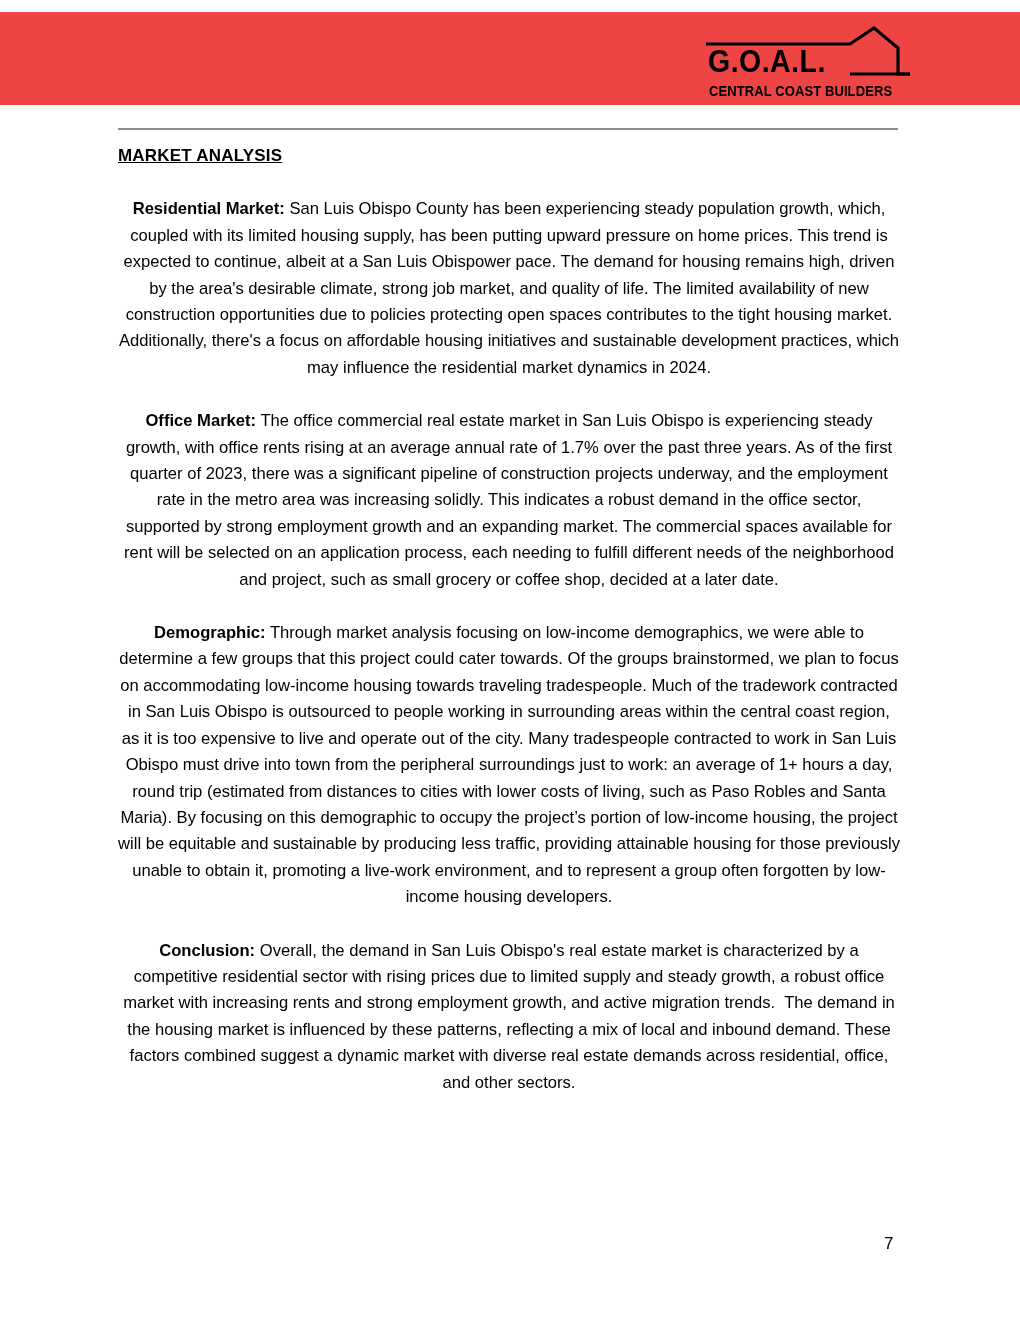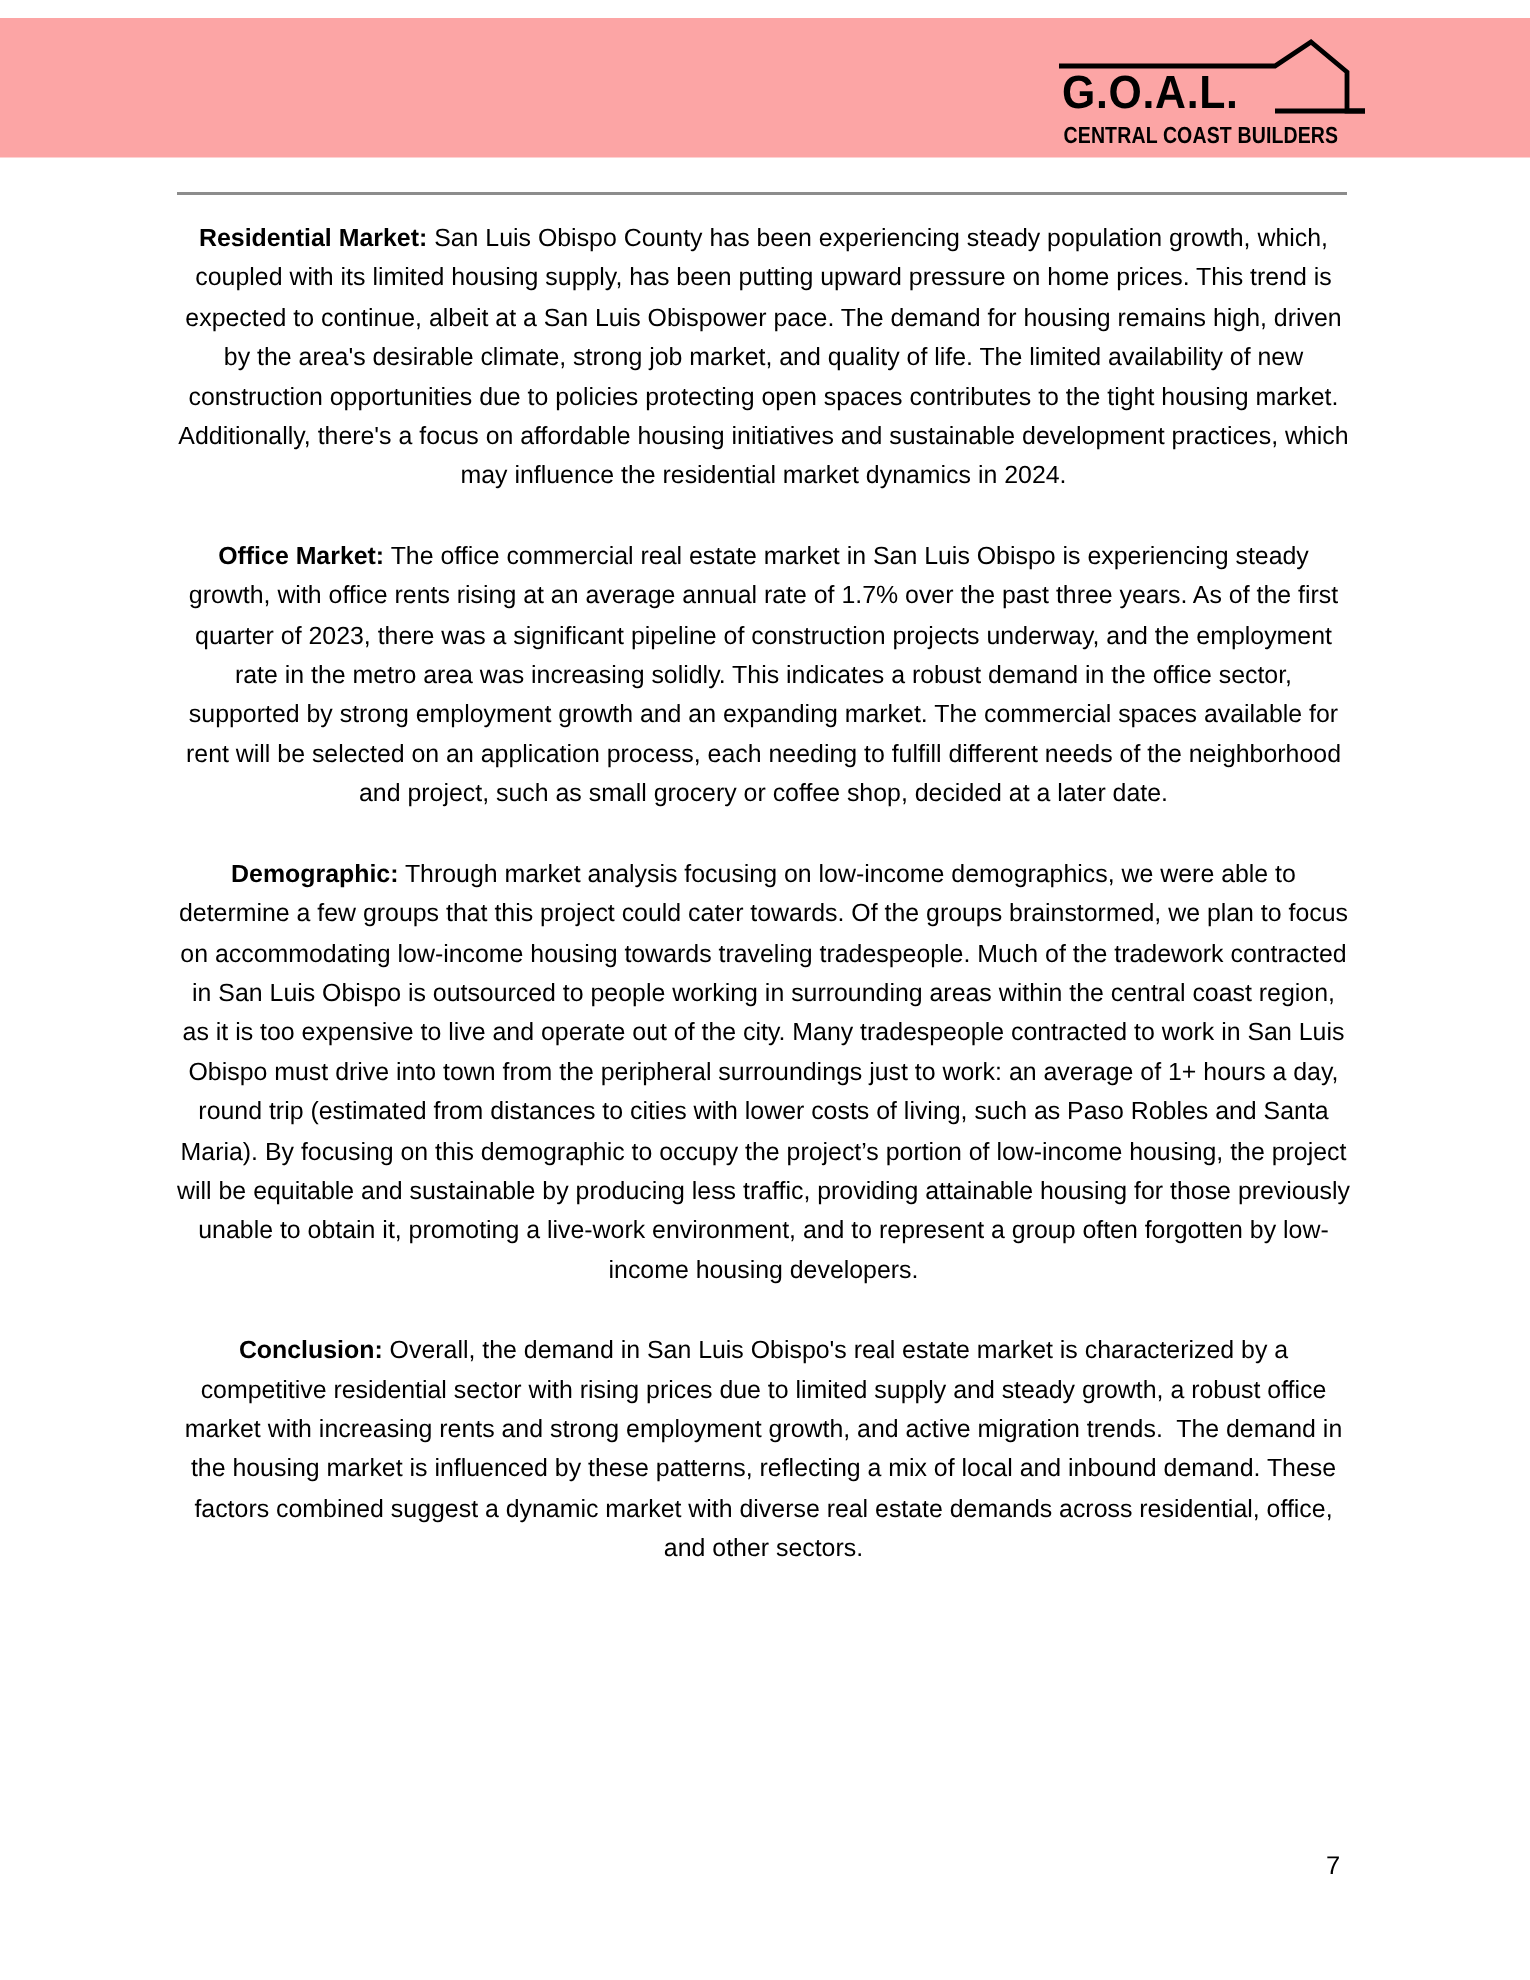--- a/index.html
+++ b/index.html
@@ -16,21 +16,21 @@
     overflow: hidden;
   }
 
   
   .header-band {
     position: absolute;
     left: 0;
     top: 12px;
     width: 1020px;
     height: 93px;
-    background: #fca5a5;
+    background: #ef4444;
   }
   .logo {
     position: absolute;
     right: 108px;
     top: 14px;
     width: 210px;
     height: 78px;
   }
   .logo svg {
     display: block;
@@ -123,20 +123,21 @@
     </svg>
     <div class="logo-wordmark">G.O.A.L.</div>
     <div class="logo-tagline">CENTRAL COAST BUILDERS</div>
   </div>
 </div>
 
 <div class="page-body">
 
   <div class="divider"></div>
 
+  <h1 class="section-title">MARKET ANALYSIS</h1>
 
   <p class="para"><span class="lead">Residential Market:</span><span> San Luis Obispo County has been experiencing steady population growth, which, coupled with its limited housing supply, has been putting upward pressure on home prices. This trend is expected to continue, albeit at a San Luis Obispower pace. The demand for housing remains high, driven by the area's desirable climate, strong job market, and quality of life. The limited availability of new construction opportunities due to policies protecting open spaces contributes to the tight housing market. Additionally, there's a focus on affordable housing initiatives and sustainable development practices, which may influence the residential market dynamics in 2024.</span></p>
 
   <p class="para"><span class="lead">Office Market:</span><span> The office commercial real estate market in San Luis Obispo is experiencing steady growth, with office rents rising at an average annual rate of 1.7% over the past three years. As of the first quarter of 2023, there was a significant pipeline of construction projects underway, and the employment rate in the metro area was increasing solidly. This indicates a robust demand in the office sector, supported by strong employment growth and an expanding market. The commercial spaces available for rent will be selected on an application process, each needing to fulfill different needs of the neighborhood and project, such as small grocery or coffee shop, decided at a later date.</span></p>
 
   <p class="para"><span class="lead">Demographic:</span><span> Through market analysis focusing on low-income demographics, we were able to determine a few groups that this project could cater towards. Of the groups brainstormed, we plan to focus on accommodating low-income housing towards traveling tradespeople. Much of the tradework contracted in San Luis Obispo is outsourced to people working in surrounding areas within the central coast region, as it is too expensive to live and operate out of the city. Many tradespeople contracted to work in San Luis Obispo must drive into town from the peripheral surroundings just to work: an average of 1+ hours a day, round trip (estimated from distances to cities with lower costs of living, such as Paso Robles and Santa Maria). By focusing on this demographic to occupy the project’s portion of low-income housing, the project will be equitable and sustainable by producing less traffic, providing attainable housing for those previously unable to obtain it, promoting a live-work environment, and to represent a group often forgotten by low-income housing developers.</span></p>
 
   <p class="para"><span class="lead">Conclusion:</span><span> Overall, the demand in San Luis Obispo's real estate market is characterized by a competitive residential sector with rising prices due to limited supply and steady growth, a robust office market with increasing rents and strong employment growth, and active migration trends.  The demand in the housing market is influenced by these patterns, reflecting a mix of local and inbound demand. These factors combined suggest a dynamic market with diverse real estate demands across residential, office, and other sectors.</span></p>
 
 </div>

